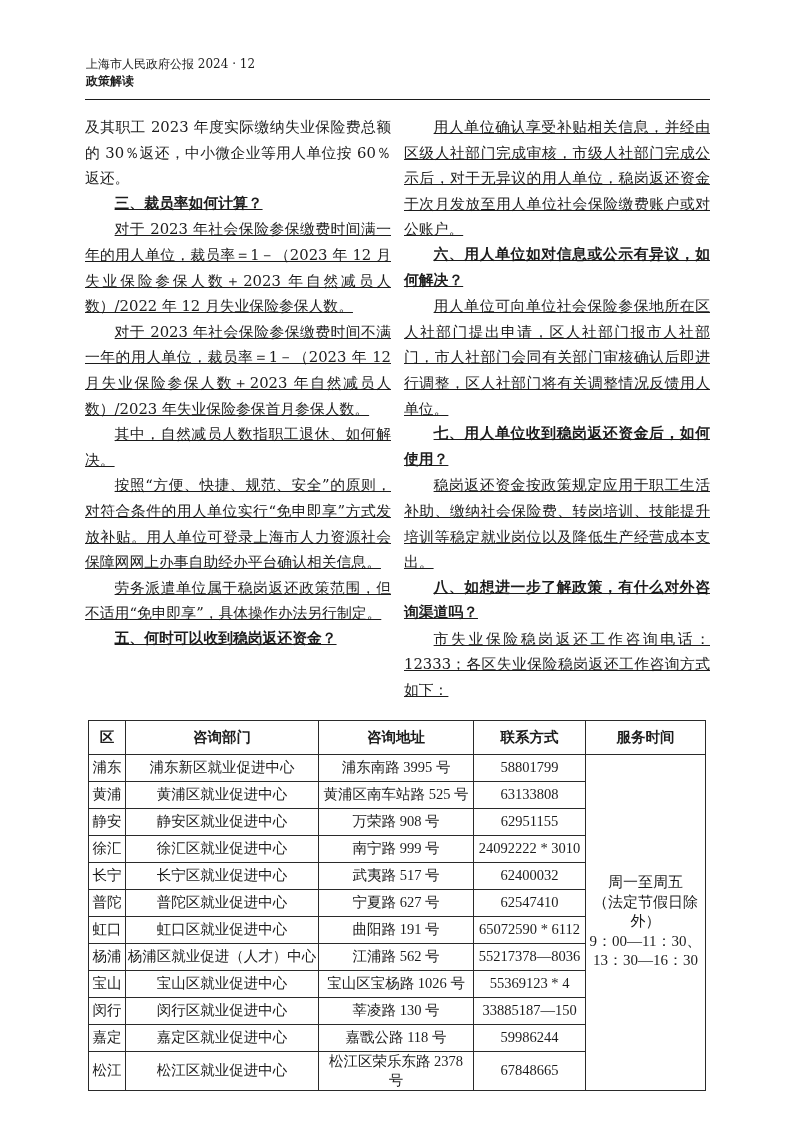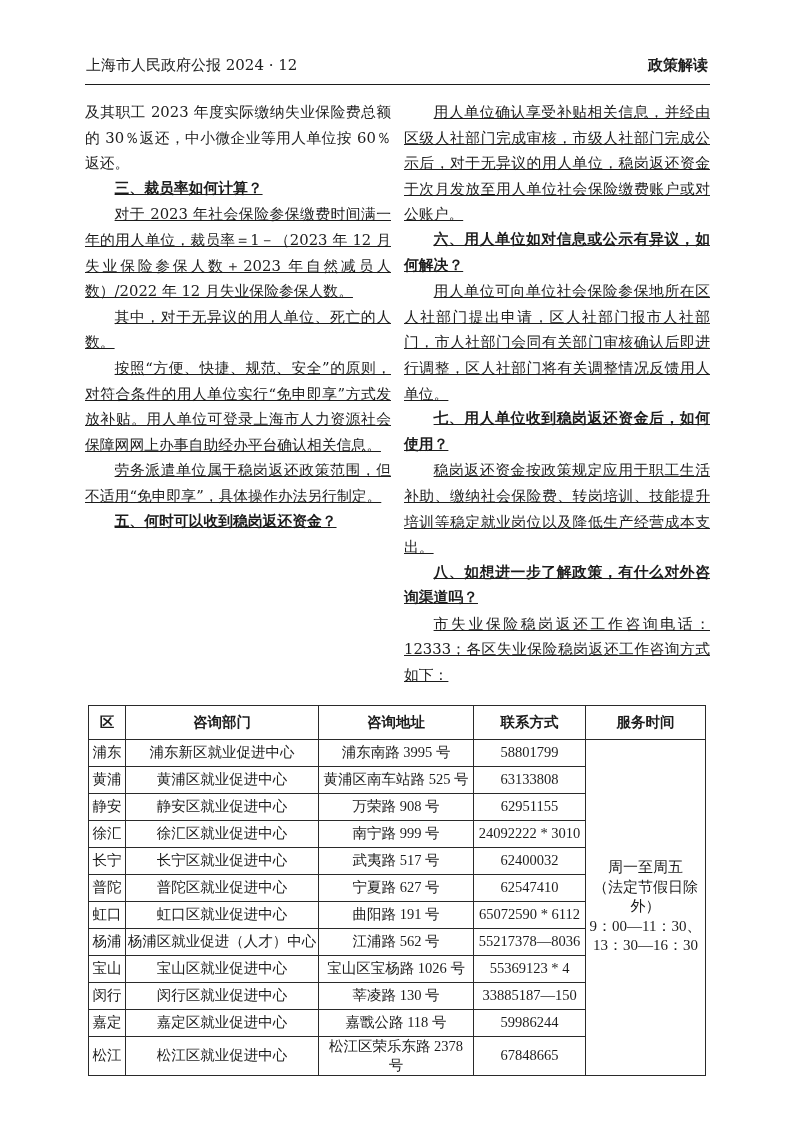--- a/index.html
+++ b/index.html
@@ -7,23 +7,24 @@
     position:relative;
     width:793px; height:1122px;
     background:#ffffff;
     color:#1c1c1c;
     font-family:"DejaVu Serif","Liberation Serif",serif;
     overflow:hidden;
   }
   .content { position:absolute; left:85px; top:56px; width:625px; }
 
   .masthead {
-    display:flex; justify-content:space-between; align-items:center;
-    font-size:15px; padding:0 2px 9px 1px;
+    display:flex; justify-content:space-between; align-items:flex-start;
+    font-size:12px; padding:0 2px 9px 1px;
     border-bottom:1.5px solid #1c1c1c;
+    flex-direction:column;
   }
   .masthead .right { font-weight:700; }
 
   .cols { display:flex; gap:13px; margin-top:14px; }
   .col { width:306px; }
 
   .col p { margin:0; font-size:14.8px; line-height:25.6px; text-align:justify; text-justify:inter-ideograph; }
   .col p.ind { text-indent:2em;text-decoration:underline; }
   .col p.heading {
     font-family:"Liberation Sans","DejaVu Sans",sans-serif;
@@ -61,21 +62,22 @@
     <div class="masthead">
       <span class="left">上海市人民政府公报 2024 · 12</span>
       <span class="right">政策解读</span>
     </div>
 
     <div class="cols">
       <div class="col">
           <p class="p">及其职工 2023 年度实际缴纳失业保险费总额的 30％返还，中小微企业等用人单位按 60％返还。</p>
           <p class="heading ind">三、裁员率如何计算？</p>
           <p class="p ind">对于 2023 年社会保险参保缴费时间满一年的用人单位，裁员率＝1－（2023 年 12 月失业保险参保人数＋2023 年自然减员人数）/2022 年 12 月失业保险参保人数。</p>
-          <p class="p ind">其中，对于无异议的用人单位、死亡的人数。</p>
+          <p class="p ind">对于 2023 年社会保险参保缴费时间不满一年的用人单位，裁员率＝1－（2023 年 12 月失业保险参保人数＋2023 年自然减员人数）/2023 年失业保险参保首月参保人数。</p>
+          <p class="p ind">其中，自然减员人数指职工退休、如何解决。</p>
           <p class="p ind">按照“方便、快捷、规范、安全”的原则，对符合条件的用人单位实行“免申即享”方式发放补贴。用人单位可登录上海市人力资源社会保障网网上办事自助经办平台确认相关信息。</p>
           <p class="p ind">劳务派遣单位属于稳岗返还政策范围，但不适用“免申即享”，具体操作办法另行制定。</p>
           <p class="heading ind">五、何时可以收到稳岗返还资金？</p>
         </div>
       <div class="col">
           <p class="p ind">用人单位确认享受补贴相关信息，并经由区级人社部门完成审核，市级人社部门完成公示后，对于无异议的用人单位，稳岗返还资金于次月发放至用人单位社会保险缴费账户或对公账户。</p>
           <p class="heading ind">六、用人单位如对信息或公示有异议，如何解决？</p>
           <p class="p ind">用人单位可向单位社会保险参保地所在区人社部门提出申请，区人社部门报市人社部门，市人社部门会同有关部门审核确认后即进行调整，区人社部门将有关调整情况反馈用人单位。</p>
           <p class="heading ind">七、用人单位收到稳岗返还资金后，如何使用？</p>
           <p class="p ind">稳岗返还资金按政策规定应用于职工生活补助、缴纳社会保险费、转岗培训、技能提升培训等稳定就业岗位以及降低生产经营成本支出。</p>

